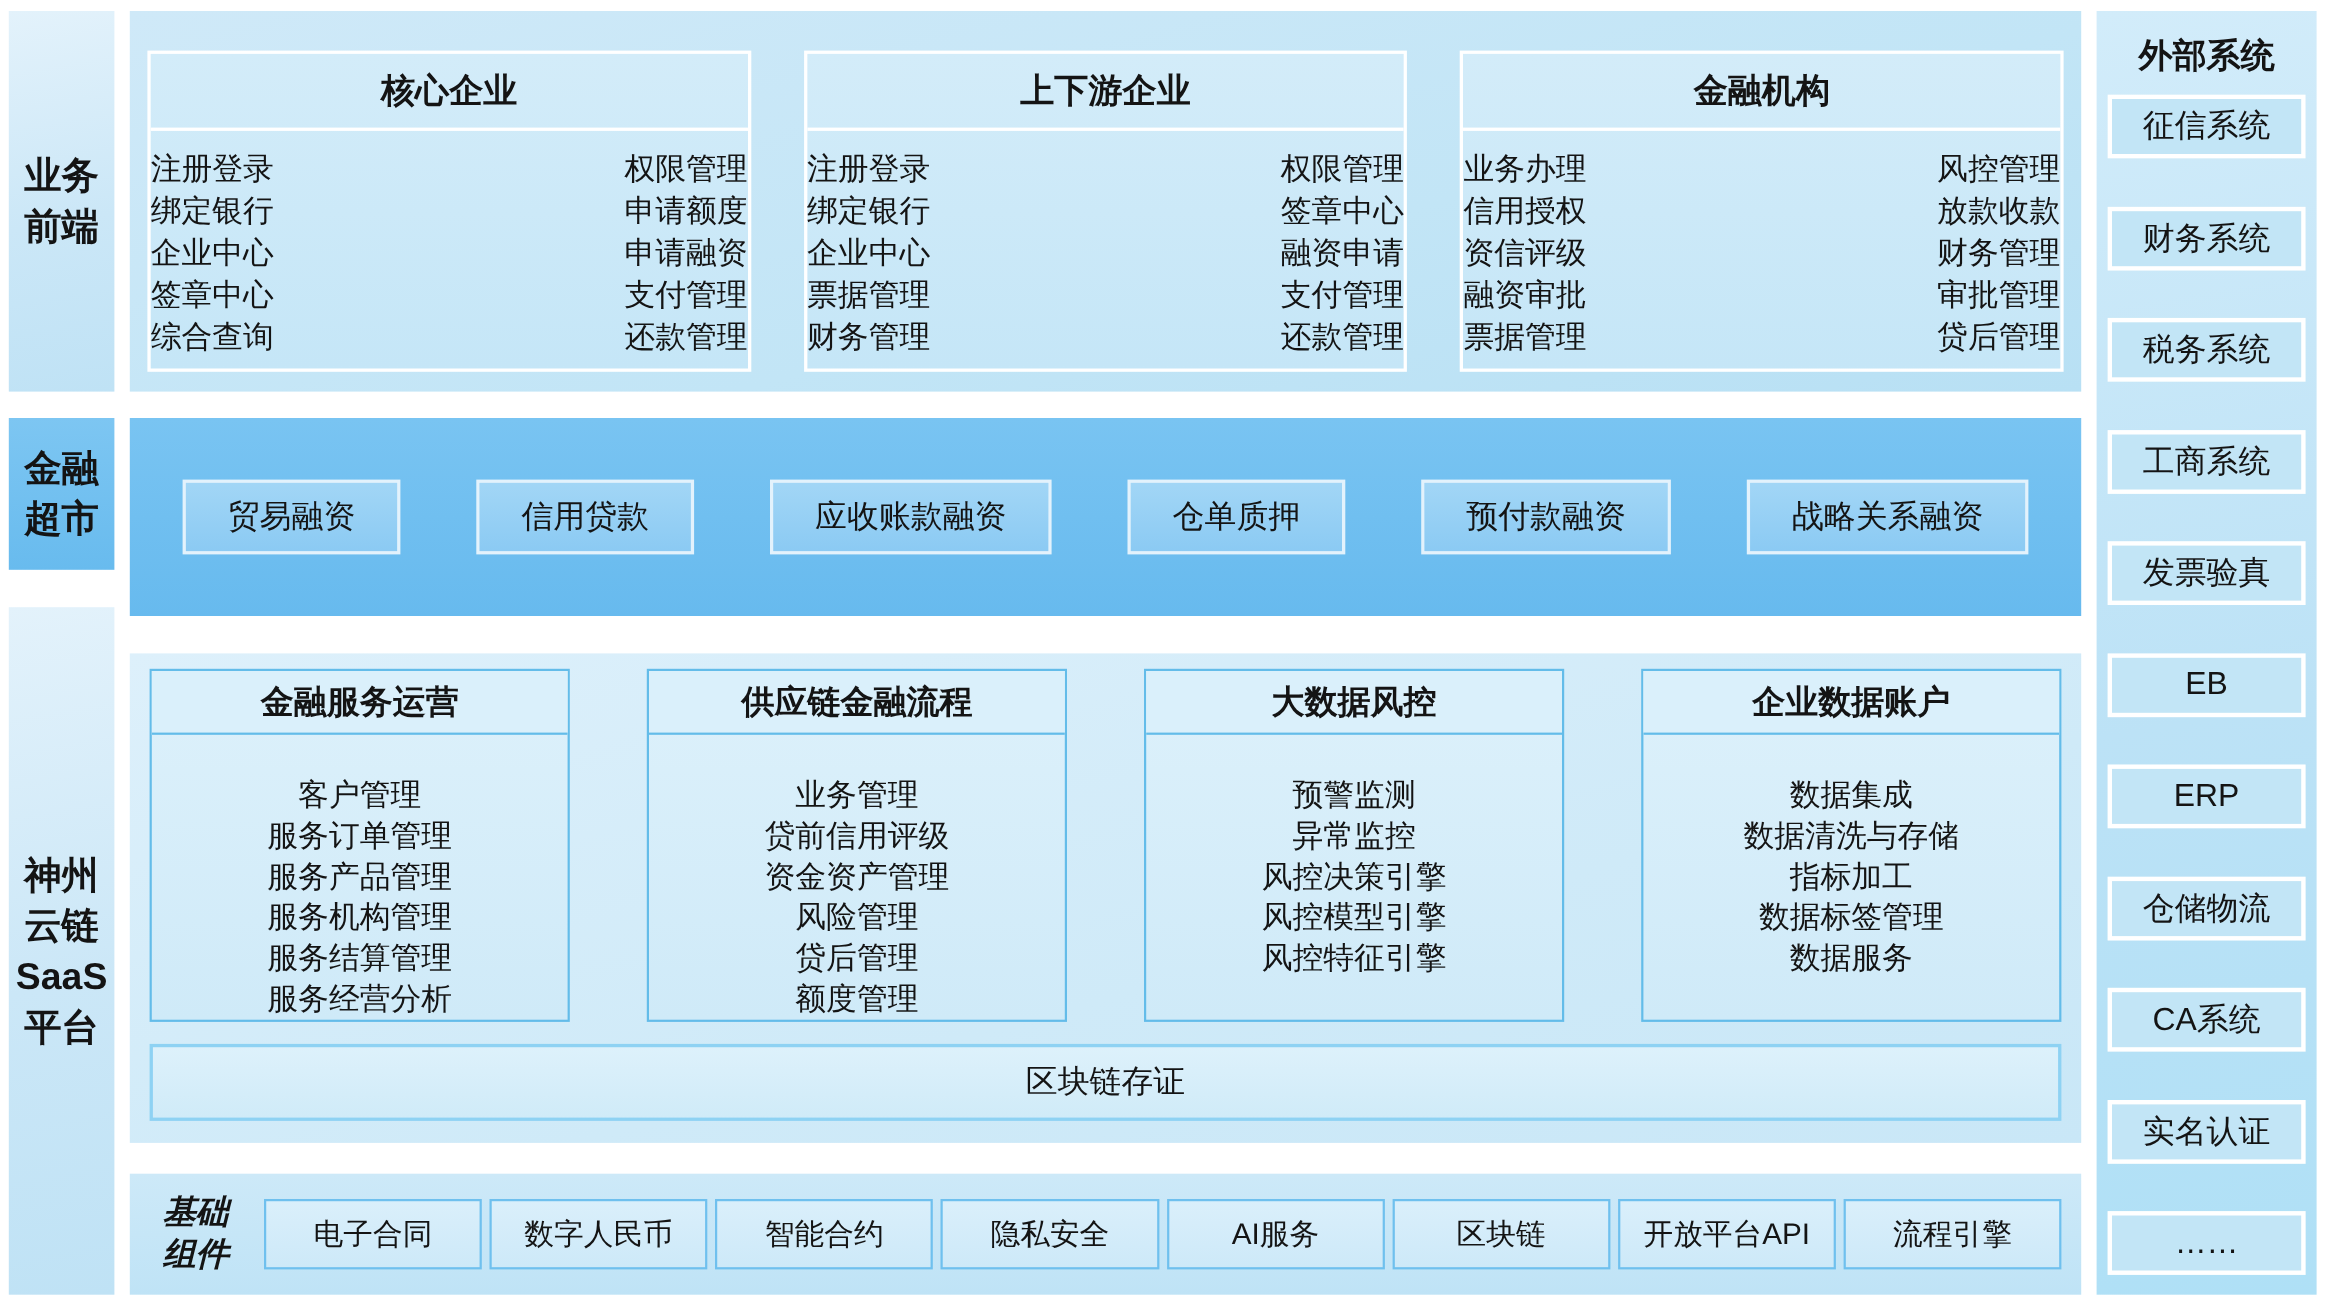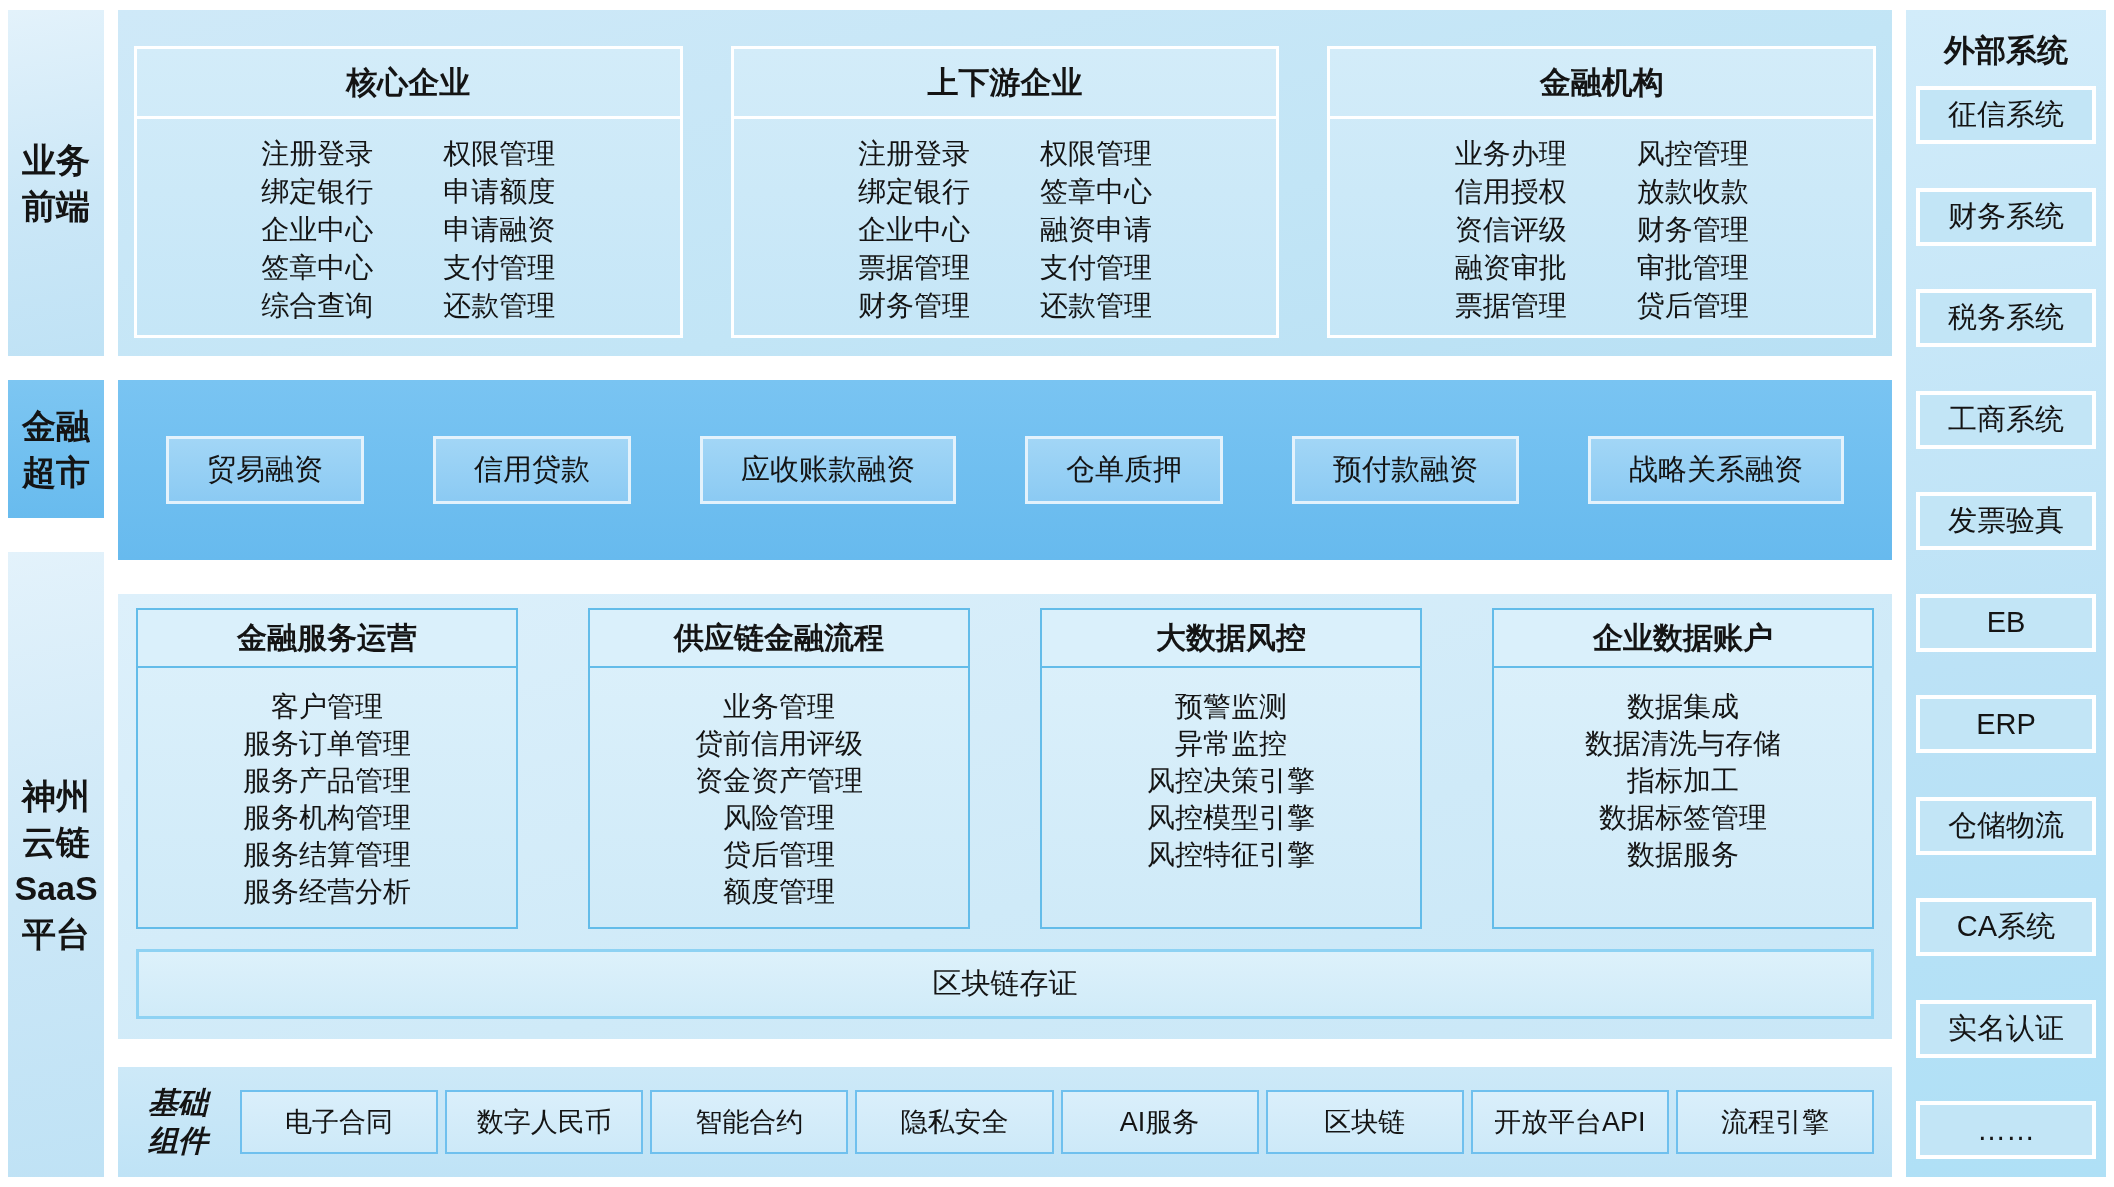--- a/index.html
+++ b/index.html
@@ -35,21 +35,21 @@
   }
   .tbox {
     flex: 1; border: 3px solid #ffffff; display: flex; flex-direction: column;
     background: linear-gradient(180deg, #d3ecf9 0%, #c5e6f7 100%);
   }
   .tbox-header {
     height: 70px; flex: none; border-bottom: 3px solid #ffffff;
     display: flex; align-items: center; justify-content: center;
     font-weight: bold; font-size: 31px;
   }
-  .tbox-body { flex: 1; display: flex; justify-content: center; gap: 70px; padding-top: 16px; }
+  .tbox-body { flex: 1; display: flex; justify-content: space-between; gap: 70px; padding-top: 16px; }
   .tbox-col { display: flex; flex-direction: column; font-size: 28px; line-height: 38px; text-align: left; }
 
   .market-row {
     height: 180px; margin-bottom: 34px;
     background: linear-gradient(180deg, #79c4f2 0%, #67baee 100%);
     display: flex; align-items: center; justify-content: space-between; padding: 0 48px;
   }
   .market-btn {
     height: 68px; padding: 0 38px; border: 3px solid #e3f2fc;
     background: linear-gradient(180deg, #a2d6f6 0%, #8bcaf3 100%);
@@ -67,21 +67,21 @@
     flex: 1; border: 2px solid #63bce9; display: flex; flex-direction: column;
     background: linear-gradient(180deg, #ddf1fb 0%, #cfeaf8 100%);
   }
   .sbox-header {
     height: 58px; flex: none; border-bottom: 2px solid #63bce9;
     display: flex; align-items: center; justify-content: center;
     font-weight: bold; font-size: 30px; background: #daf0fb;
   }
   .sbox-body {
     flex: 1; display: flex; flex-direction: column; align-items: center;
-    padding-top: 20px; font-size: 28px; line-height: 37px; text-align: center;
+    padding-top: 36px; font-size: 28px; line-height: 37px; text-align: center;
   }
   .blockchain-bar {
     height: 70px; flex: none; margin-top: 20px; border: 3px solid #8ed2f3;
     background: linear-gradient(180deg, #ddf1fb 0%, #d0ebf8 100%);
     display: flex; align-items: center; justify-content: center; font-size: 29px;
   }
 
   .components-bar {
     height: 110px; flex: none;
     background: linear-gradient(180deg, #cde9f8 0%, #bfe3f6 100%);

